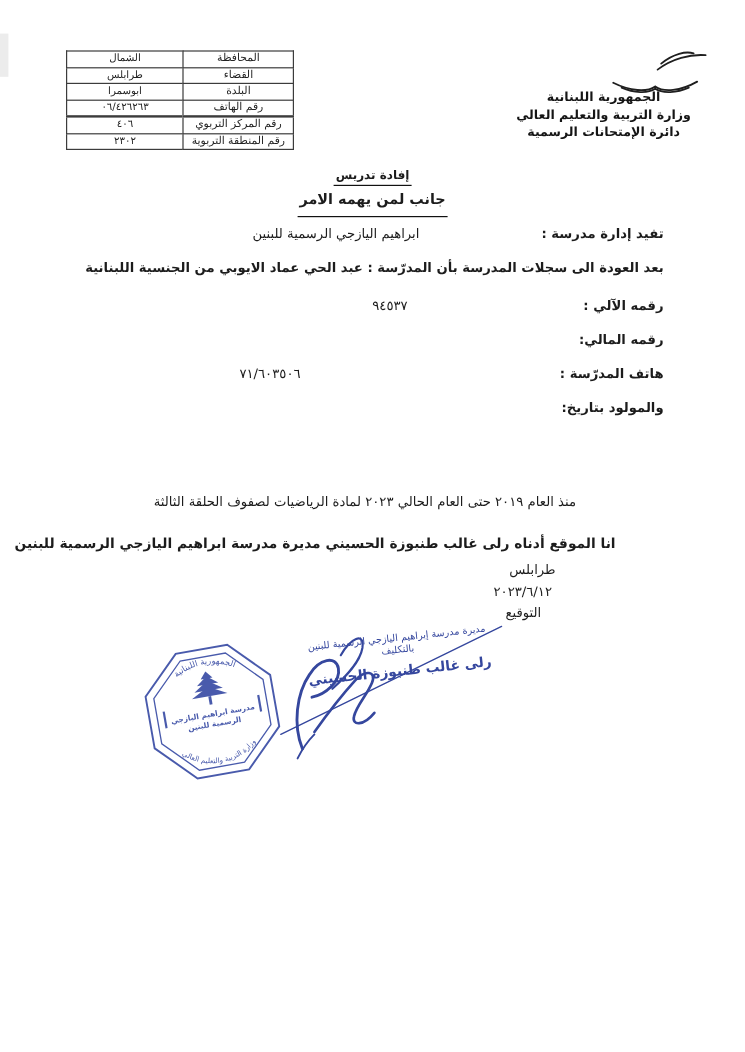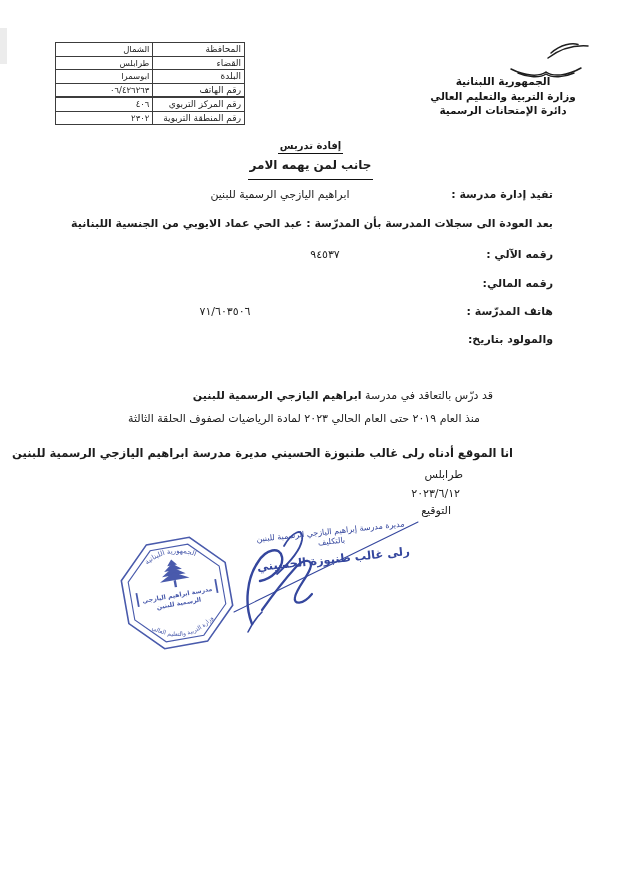--- a/index.html
+++ b/index.html
@@ -7,21 +7,21 @@
     position:relative;width:621px;height:877px;background:#ffffff;
     margin:0 auto;overflow:hidden;
     font-family:"DejaVu Sans",sans-serif;color:#1c1c1c;direction:rtl;
   }
   .artifact{position:absolute;left:0;top:28px;width:7px;height:36px;background:#ececec;}
   
   .info-table{
     position:absolute;left:55px;top:42px;width:190px;border-collapse:collapse;
     direction:rtl;font-size:9px;color:#222;
   }
-  .info-table td{border:1.3px solid #3c3c3c;height:12.5px;padding:0 3px;text-align:right;vertical-align:middle;}
+  .info-table td{border:1.3px solid #3c3c3c;height:12.5px;padding:0 3px;text-align:center;vertical-align:middle;}
   .info-table td.lbl{width:92px;}
   .info-table td.val{width:98px;font-size:8.5px;}
   .info-table tr.thick td{border-top-width:2.2px;}
   
   .gov-logo{position:absolute;right:30px;top:42px;}
   .gov-header{
     position:absolute;right:18px;top:74px;width:200px;text-align:center;
     font-size:10.5px;font-weight:bold;line-height:14.5px;color:#151515;
   }
   
@@ -124,23 +124,20 @@
 
   <div class="row" style="top:305px">
     <span class="lab">هاتف المدرّسة  :</span>
     <span class="cval" style="left:125px">٧١/٦٠٣٥٠٦</span>
   </div>
 
   <div class="row" style="top:333px">
     <span class="lab">والمولود بتاريخ:</span>
   </div>
 
-  <div class="para" style="top:389px;right:128px">
-    <span>قد درّس بالتعاقد في مدرسة </span><span class="bold">ابراهيم اليازجي الرسمية للبنين</span>
-  </div>
   <div class="para" style="top:412px;right:141px">منذ العام ٢٠١٩ حتى العام الحالي ٢٠٢٣ لمادة الرياضيات لصفوف الحلقة الثالثة</div>
 
   <div class="para bold" style="top:446px;right:108px;font-size:11.5px">انا الموقع أدناه رلى غالب طنبوزة الحسيني مديرة مدرسة ابراهيم اليازجي الرسمية للبنين</div>
 
   <div class="rightline" style="top:468px;right:158px">طرابلس</div>
   <div class="rightline" style="top:487px;right:161px">٢٠٢٣/٦/١٢</div>
   <div class="rightline" style="top:504px;right:170px">التوقيع</div>
 
   <svg class="seal" width="138" height="138" viewBox="-69 -69 138 138">
     <g transform="rotate(-10)" opacity="0.92">

